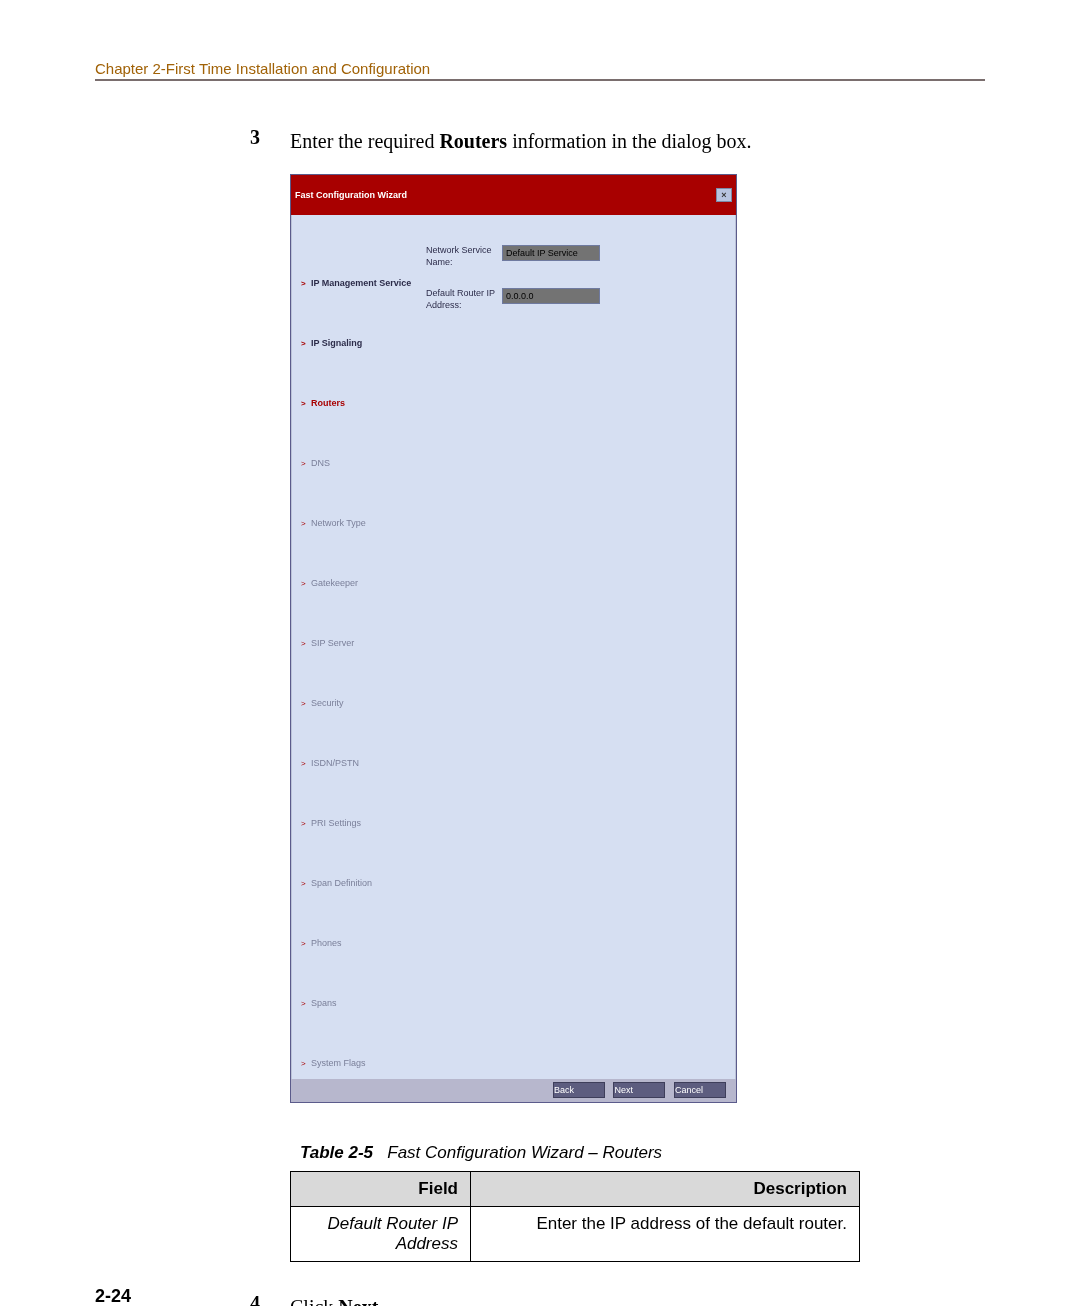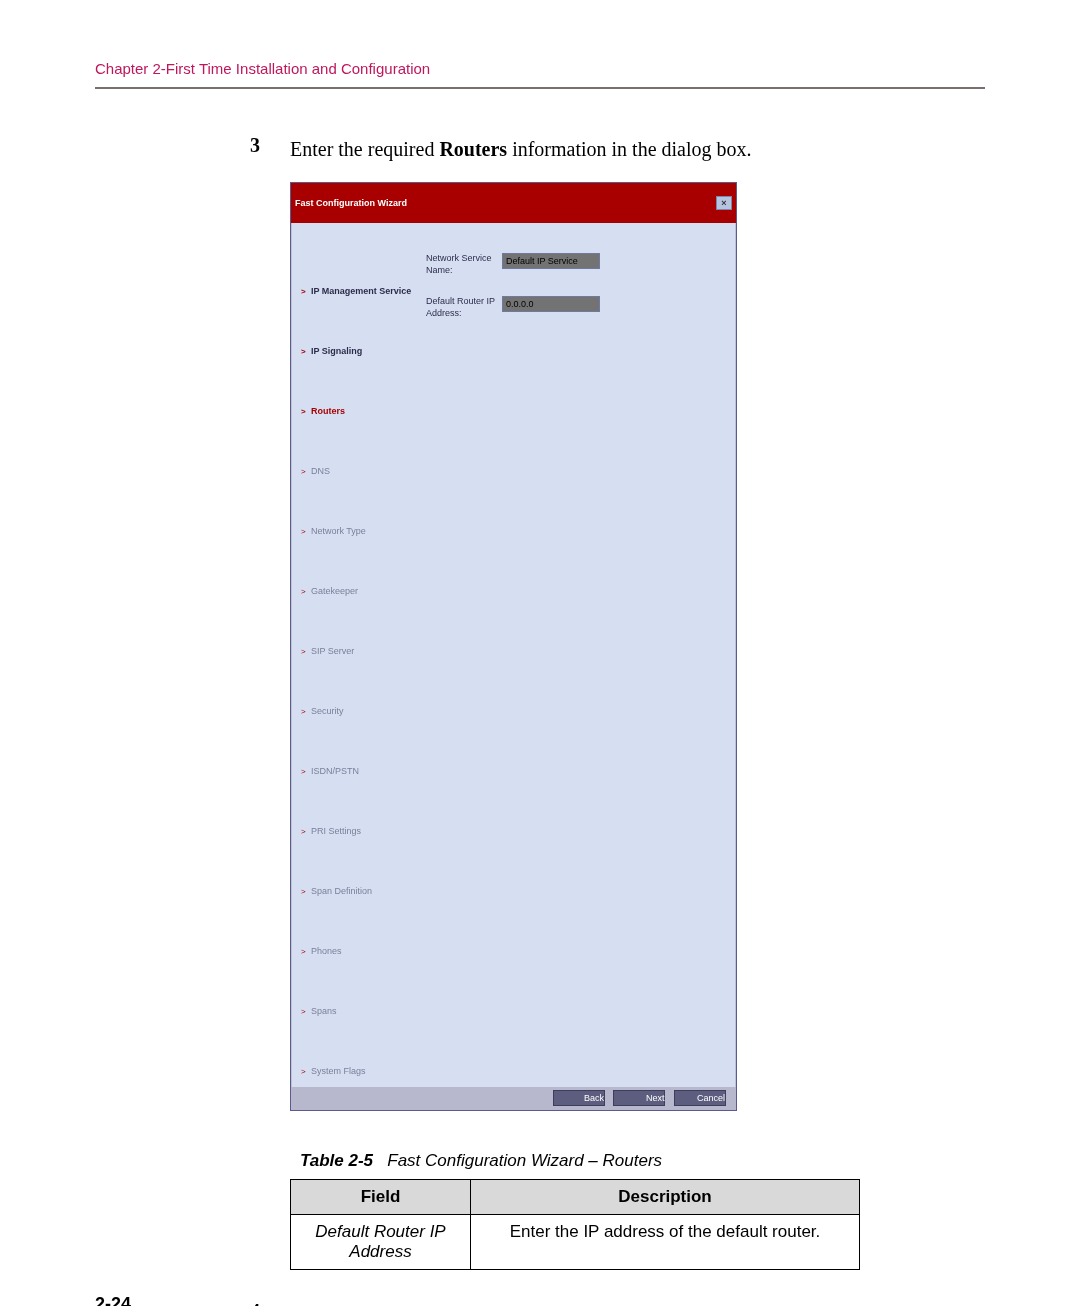--- a/index.html
+++ b/index.html
@@ -12,22 +12,22 @@
   }
   .page {
     padding: 60px 95px 40px 95px;
     box-sizing: border-box;
     min-height: 1306px;
     position: relative;
   }
   .chapter-header {
     font-family: Arial, Helvetica, sans-serif;
     font-size: 15px;
-    color: #be185d;
-    padding-bottom: 10px;
+    color: #a16207;
+    padding-bottom: 2px;
   }
   .red-rule {
     border: none;
     border-top: 2px solid #7a6e6e;
     margin: 0 0 45px 0;
   }
   .step-row {
     display: flex;
     align-items: flex-start;
     margin-bottom: 12px;
@@ -136,21 +136,21 @@
     padding: 3px 10px 4px 10px;
     text-align: right;
   }
   .wiz-btn {
     display: inline-block;
     background: #5d5d7f;
     color: #fff;
     font-size: 9px;
     padding: 2px 0;
     width: 50px;
-    text-align: right;
+    text-align: left;
     margin-left: 6px;
     border: 1px solid #3e3e5a;
   }
   
   .table-caption {
     margin-left: 195px;
     font-family: Arial, Helvetica, sans-serif;
     font-size: 17px;
     margin-bottom: 8px;
   }
@@ -160,21 +160,21 @@
     margin-left: 195px;
     border-collapse: collapse;
     width: 570px;
     font-family: Arial, Helvetica, sans-serif;
     font-size: 17px;
     margin-bottom: 30px;
   }
   table.desc th, table.desc td {
     border: 1.5px solid #000;
     padding: 7px 12px;
-    text-align: center;
+    text-align: right;
     vertical-align: top;
   }
   table.desc th {
     background: #d9d9d9;
     font-weight: bold;
   }
   table.desc td.field { font-style: italic; width: 155px; }
   .page-number {
     position: absolute;
     bottom: 67px;

